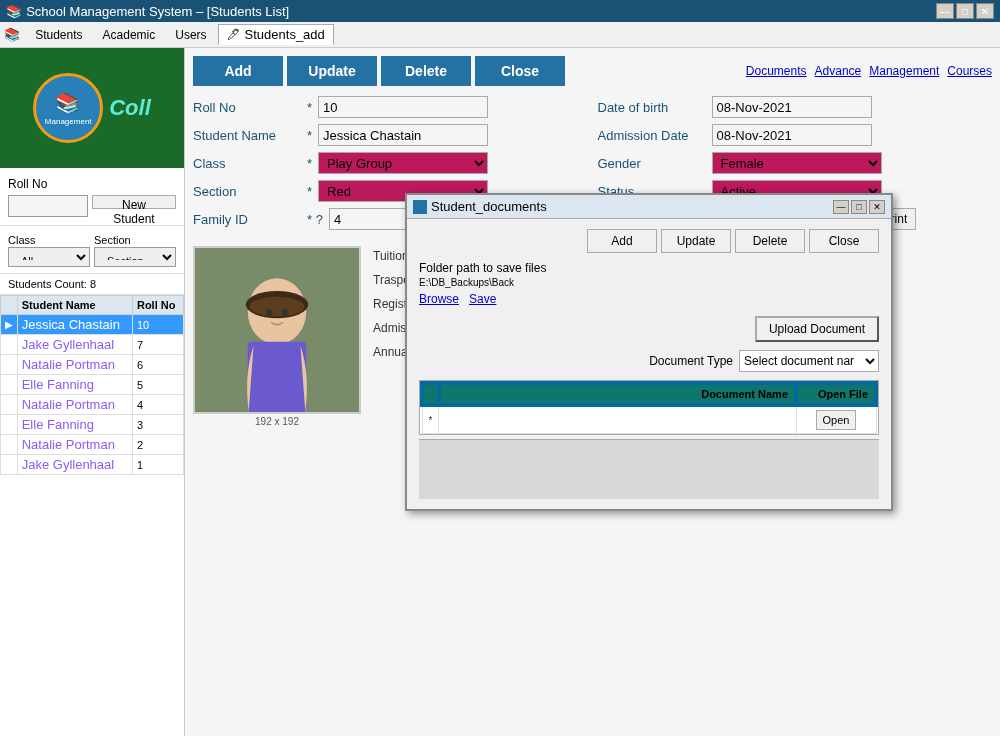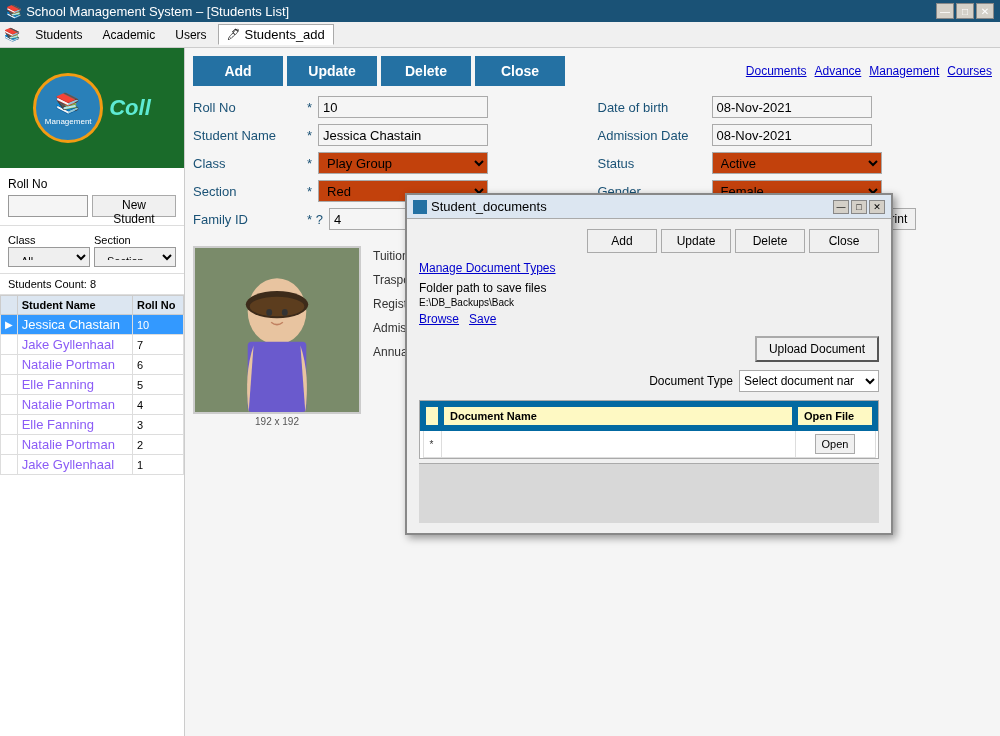--- a/index.html
+++ b/index.html
@@ -22,21 +22,21 @@
 
     
     .sidebar { width: 185px; background: white; border-right: 1px solid #ccc; display: flex; flex-direction: column; flex-shrink: 0; }
     .sidebar-logo { background: #1a6b2a; height: 120px; display: flex; align-items: center; justify-content: center; padding: 8px; }
     .logo-circle { width: 70px; height: 70px; border-radius: 50%; background: #2980b9; border: 3px solid #f39c12; display: flex; flex-direction: column; align-items: center; justify-content: center; color: white; font-size: 9px; }
     .logo-text { color: #5eead4; font-size: 22px; font-style: italic; font-weight: bold; margin-left: 6px; }
     .sidebar-roll { padding: 8px; border-bottom: 1px solid #ddd; }
     .sidebar-roll label { font-size: 12px; }
     .sidebar-roll-input { display: flex; gap: 4px; margin-top: 4px; }
     .sidebar-roll-input input { width: 100px; height: 22px; border: 1px solid #999; padding: 2px 4px; }
-    .new-student-btn { padding: 2px 8px; height: 22px; background: #f0f0f0; border: 1px solid #aaa; cursor: pointer; font-size: 12px; }
+    .new-student-btn { padding: 2px 8px; height: 14px; background: #f0f0f0; border: 1px solid #aaa; cursor: pointer; font-size: 12px; }
     .sidebar-filters { padding: 6px 8px; border-bottom: 1px solid #ddd; display: grid; grid-template-columns: 1fr 1fr; gap: 4px; font-size: 11px; }
     .sidebar-filters label { font-size: 11px; }
     .sidebar-filters select { height: 20px; font-size: 11px; width: 100%; border: 1px solid #999; }
     .students-count { padding: 4px 8px; font-size: 11px; border-bottom: 1px solid #ddd; }
     .students-table { flex: 1; overflow-y: auto; }
     .students-table table { width: 100%; border-collapse: collapse; }
     .students-table th { background: #dce6f1; font-size: 11px; padding: 3px 4px; border: 1px solid #ccc; text-align: left; }
     .students-table td { font-size: 11px; padding: 2px 4px; border: 1px solid #ddd; cursor: pointer; }
     .students-table tr.selected td { background: #3399ff; color: white; }
     .students-table tr.selected td a { color: white; }
@@ -57,21 +57,21 @@
     .toolbar-links { display: flex; gap: 8px; align-items: center; }
     .toolbar-link { color: #0000cc; text-decoration: underline; cursor: pointer; font-size: 12px; }
 
     
     .form-area { display: grid; grid-template-columns: 1fr 1fr; gap: 6px 10px; margin-bottom: 10px; }
     .form-row { display: flex; align-items: center; gap: 4px; }
     .form-label { color: #1a5276; font-weight: 500; min-width: 110px; font-size: 13px; }
     .form-colon { color: #1a5276; margin-right: 2px; }
     .form-input { height: 22px; border: 1px solid #aaa; background: #f5f5f5; padding: 2px 4px; font-size: 13px; min-width: 160px; }
     .form-input-readonly { height: 22px; border: 1px solid #aaa; background: #f5f5f5; padding: 2px 4px; font-size: 13px; min-width: 80px; }
-    .form-select { height: 22px; border: 1px solid #aaa; background: #c2410c; padding: 0 4px; font-size: 13px; min-width: 160px; }
+    .form-select { height: 22px; border: 1px solid #aaa; background: #be185d; padding: 0 4px; font-size: 13px; min-width: 160px; }
 
     
     .student-area { display: flex; gap: 12px; margin-top: 4px; }
     .student-photo { border: 2px solid #ccc; background: #888; width: 168px; height: 168px; display: flex; flex-direction: column; align-items: center; justify-content: center; overflow: hidden; flex-shrink: 0; }
     .photo-label { font-size: 10px; color: #555; margin-top: 2px; }
     .fees-area { flex: 1; }
     .fee-row { display: flex; align-items: center; margin-bottom: 4px; }
     .fee-label { min-width: 110px; font-size: 12px; color: #333; }
     .fee-input { height: 20px; width: 90px; border: 1px solid #aaa; background: #f5f5f5; padding: 2px 4px; font-size: 12px; }
     .image-label { color: #1a5276; font-weight: 500; font-size: 13px; min-width: 55px; }
@@ -88,21 +88,21 @@
     .popup-folder { font-size: 12px; margin-bottom: 2px; }
     .popup-folder-path { font-size: 10px; margin-bottom: 4px; }
     .popup-browse-links { display: flex; gap: 10px; margin-bottom: 10px; }
     .popup-upload-row { display: flex; justify-content: flex-end; margin-bottom: 8px; }
     .upload-doc-btn { height: 26px; padding: 0 12px; background: #f0f0f0; border: 2px outset #aaa; cursor: pointer; font-size: 12px; }
     .popup-doc-type { display: flex; align-items: center; gap: 6px; justify-content: flex-end; margin-bottom: 8px; }
     .doc-type-label { font-size: 12px; }
     .doc-type-select { height: 22px; width: 140px; border: 1px solid #aaa; background: white; font-size: 12px; }
     .popup-table { border: 1px solid #aaa; background: white; }
     .popup-table table { width: 100%; border-collapse: collapse; }
-    .popup-table th { background: #fef9c3; font-size: 11px; padding: 3px 6px; border: 6px solid #0369a1; text-align: left; }
+    .popup-table th { background: #0f766e; font-size: 11px; padding: 3px 6px; border: 4px solid #0369a1; text-align: right; }
     .popup-table td { font-size: 11px; padding: 3px 6px; border: 1px solid #ddd; height: 22px; }
     .popup-table .row-indicator { width: 12px; font-size: 10px; color: #333; }
     .open-btn { height: 20px; padding: 0 6px; background: #f0f0f0; border: 1px solid #aaa; cursor: pointer; font-size: 11px; }
     .popup-bottom { height: 60px; background: #d8d8d8; border-top: 1px solid #aaa; margin-top: 4px; }
   </style>
 </head>
 <body>
 
 <div class="title-bar">
   <div class="title-bar-left">
@@ -269,29 +269,29 @@
       <div>
         <div class="form-row" style="margin-bottom:6px;">
           <span class="form-label" style="min-width:110px;">Date of birth</span>
           <input type="text" class="form-input" value="08-Nov-2021" style="width: 150px;">
         </div>
         <div class="form-row" style="margin-bottom:6px;">
           <span class="form-label" style="min-width:110px;">Admission Date</span>
           <input type="text" class="form-input" value="08-Nov-2021" style="width: 150px;">
         </div>
         <div class="form-row" style="margin-bottom:6px;">
+          <span class="form-label" style="min-width:60px;">Gender</span>
+          <select class="form-select" style="width:170px; margin-left:50px;">
+            <option>Female</option>
+          </select>
+        </div>
+        <div class="form-row" style="margin-bottom:6px;">
           <span class="form-label" style="min-width:60px;">Status</span>
           <select class="form-select" style="width:170px; margin-left:50px;">
             <option>Active</option>
-          </select>
-        </div>
-        <div class="form-row" style="margin-bottom:6px;">
-          <span class="form-label" style="min-width:60px;">Gender</span>
-          <select class="form-select" style="width:170px; margin-left:50px;">
-            <option>Female</option>
           </select>
         </div>
         <div class="form-row" style="margin-bottom:6px;">
           <span class="image-label" style="min-width:60px;">Image</span>
           <div style="display:flex; gap:4px; margin-left:50px;">
             <button class="img-btn">Upload</button>
             <button class="img-btn">Capture</button>
             <button class="img-btn">Finger Print</button>
           </div>
         </div>
@@ -353,21 +353,20 @@
           <div class="popup-btn-ctrl">✕</div>
         </div>
       </div>
       <div class="popup-body">
         <div class="popup-toolbar">
           <button class="popup-action-btn">Add</button>
           <button class="popup-action-btn">Update</button>
           <button class="popup-action-btn">Delete</button>
           <button class="popup-action-btn">Close</button>
         </div>
-        <a class="popup-link">Manage Document Types</a>
         <div class="popup-folder">Folder path to save files</div>
         <div class="popup-folder-path">E:\DB_Backups\Back</div>
         <div class="popup-browse-links">
           <a class="toolbar-link">Browse</a>
           <a class="toolbar-link">Save</a>
         </div>
         <div class="popup-upload-row">
           <button class="upload-doc-btn">Upload Document</button>
         </div>
         <div class="popup-doc-type">

